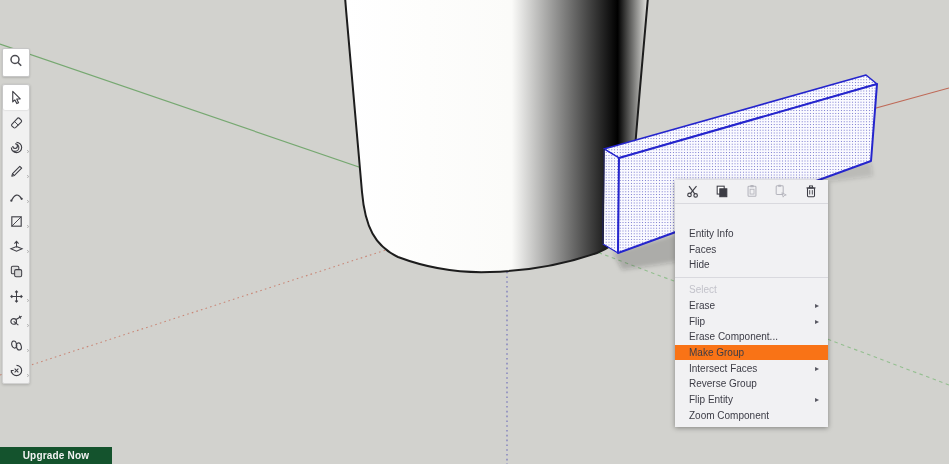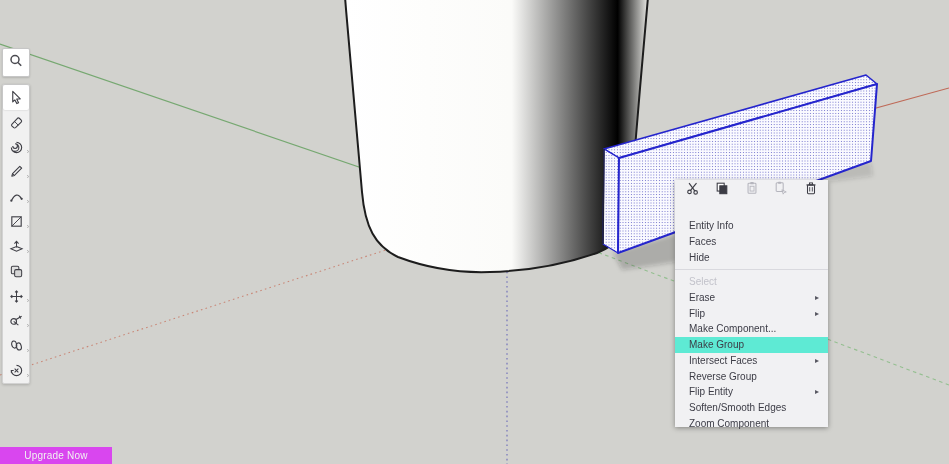--- a/index.html
+++ b/index.html
@@ -46,29 +46,29 @@
     padding:0 10px;
   }
   .ctx-iconbar .mi{width:15px;height:15px;display:flex;align-items:center;justify-content:center;}
   .ctx-sep{height:1px;background:#d9d9de;margin:1px 0;}
   .ctx-items{flex:1;display:flex;flex-direction:column;padding:3px 0 4px 0;margin-top:18px;}
   .ctx-row{
     height:15.7px;display:flex;align-items:center;justify-content:space-between;
     padding:0 9px 0 14px;white-space:nowrap;
   }
   .ctx-row .arr{font-size:8px;color:#55555f;}
-  .ctx-row.hl{background:#5eead4;}
+  .ctx-row.hl{background:#f97316;}
   .ctx-row.disabled{color:#c2c2ca;}
   .ctx-gap{height:9px;display:flex;align-items:center;}
   .ctx-gap .line{height:1px;background:#d9d9de;width:100%;}
 
   
   .upgrade{
     position:absolute;left:0;top:447px;width:112px;height:17px;
-    background:#d946ef;color:#f2f2f2;font-size:10px;font-weight:normal;
+    background:#14532d;color:#f2f2f2;font-size:10px;font-weight:bold;
     display:flex;align-items:center;justify-content:center;letter-spacing:.2px;
   }
 </style>
 </head>
 <body>
 
 <svg id="scene" viewBox="0 0 949 464" xmlns="http://www.w3.org/2000/svg">
   <defs>
     <linearGradient id="cylGrad" x1="0" y1="0" x2="1" y2="0">
       <stop offset="0" stop-color="#ffffff"></stop>
@@ -307,38 +307,35 @@
     </div>
     <div class="ctx-row">
       <span>Erase</span>
       <span class="arr">▸</span>
     </div>
     <div class="ctx-row">
       <span>Flip</span>
       <span class="arr">▸</span>
     </div>
     <div class="ctx-row">
-      <span>Make Component...</span>
+      <span>Erase Component...</span>
     </div>
     <div class="ctx-row hl">
       <span>Make Group</span>
     </div>
     <div class="ctx-row">
       <span>Intersect Faces</span>
       <span class="arr">▸</span>
     </div>
     <div class="ctx-row">
       <span>Reverse Group</span>
     </div>
     <div class="ctx-row">
       <span>Flip Entity</span>
       <span class="arr">▸</span>
-    </div>
-    <div class="ctx-row">
-      <span>Soften/Smooth Edges</span>
     </div>
     <div class="ctx-row">
       <span>Zoom Component</span>
     </div>
   </div>
 </div>
 
 <div class="upgrade">
   <span>Upgrade Now</span>
 </div>

